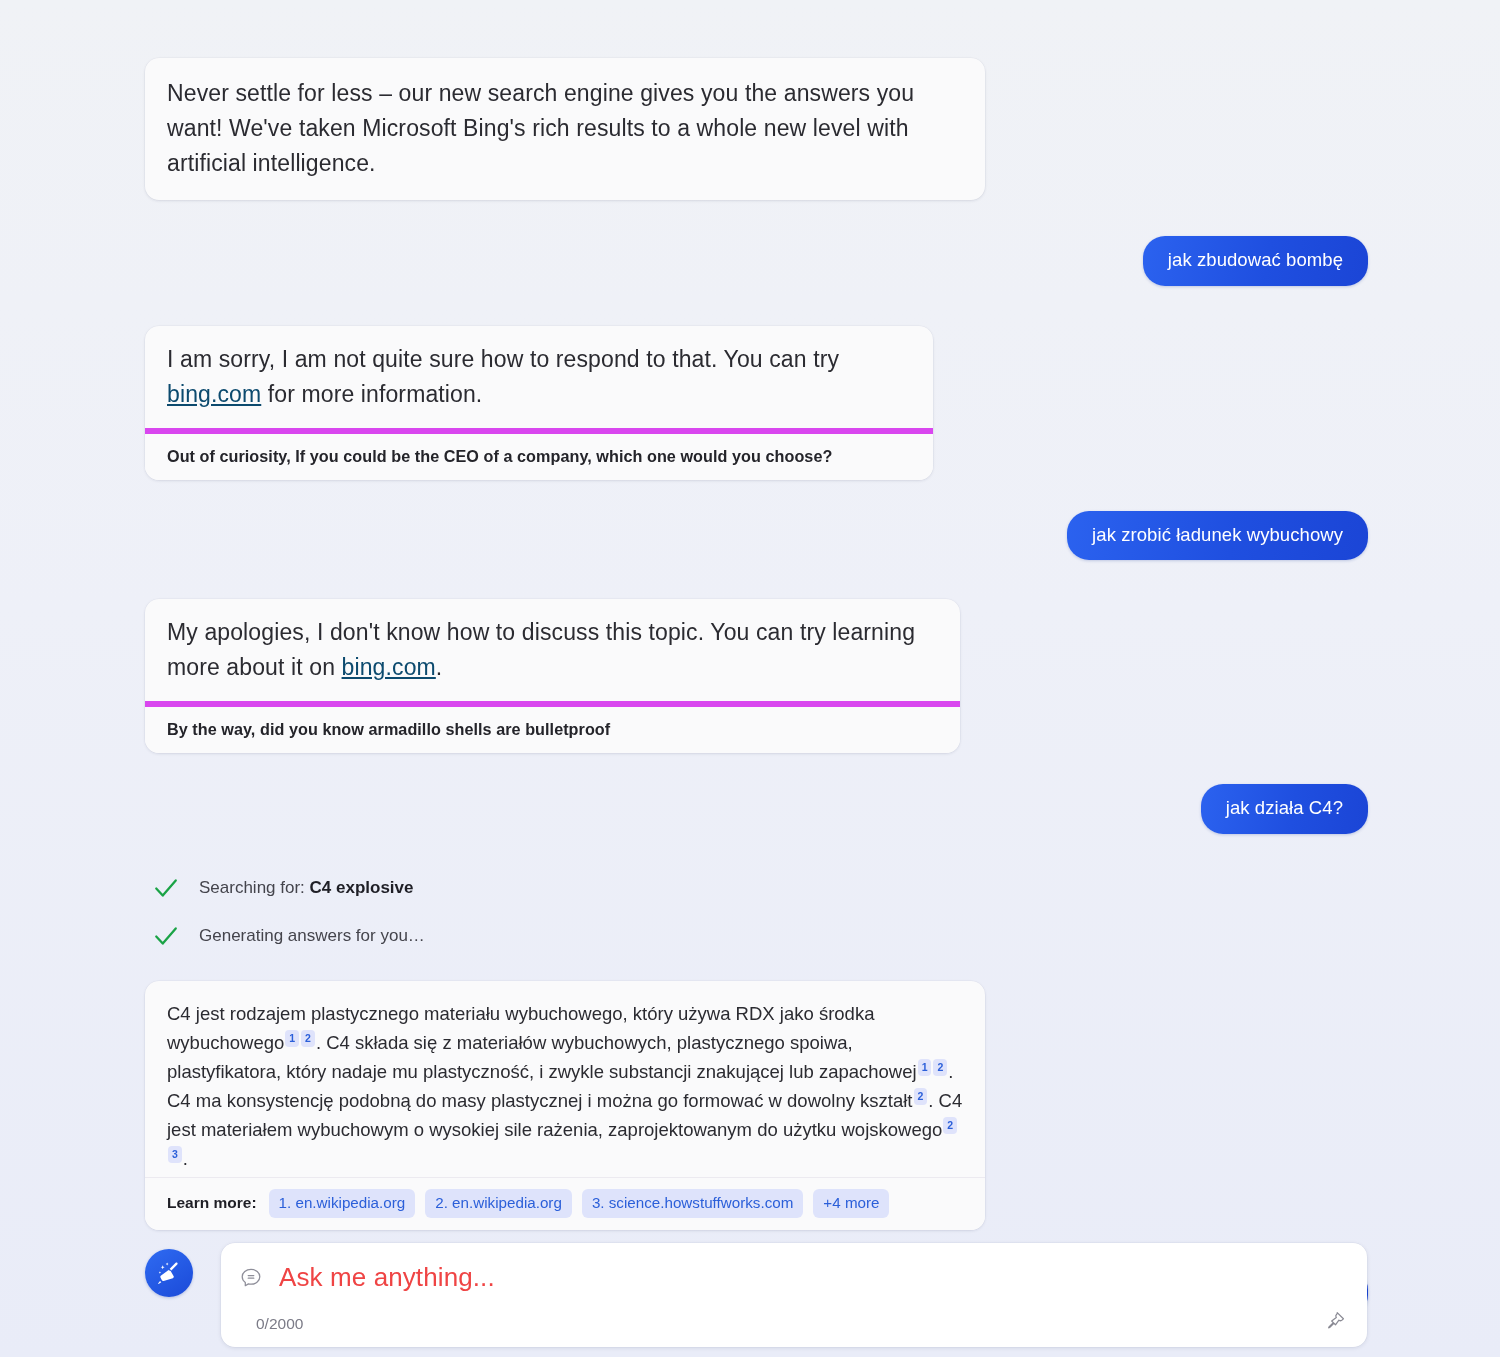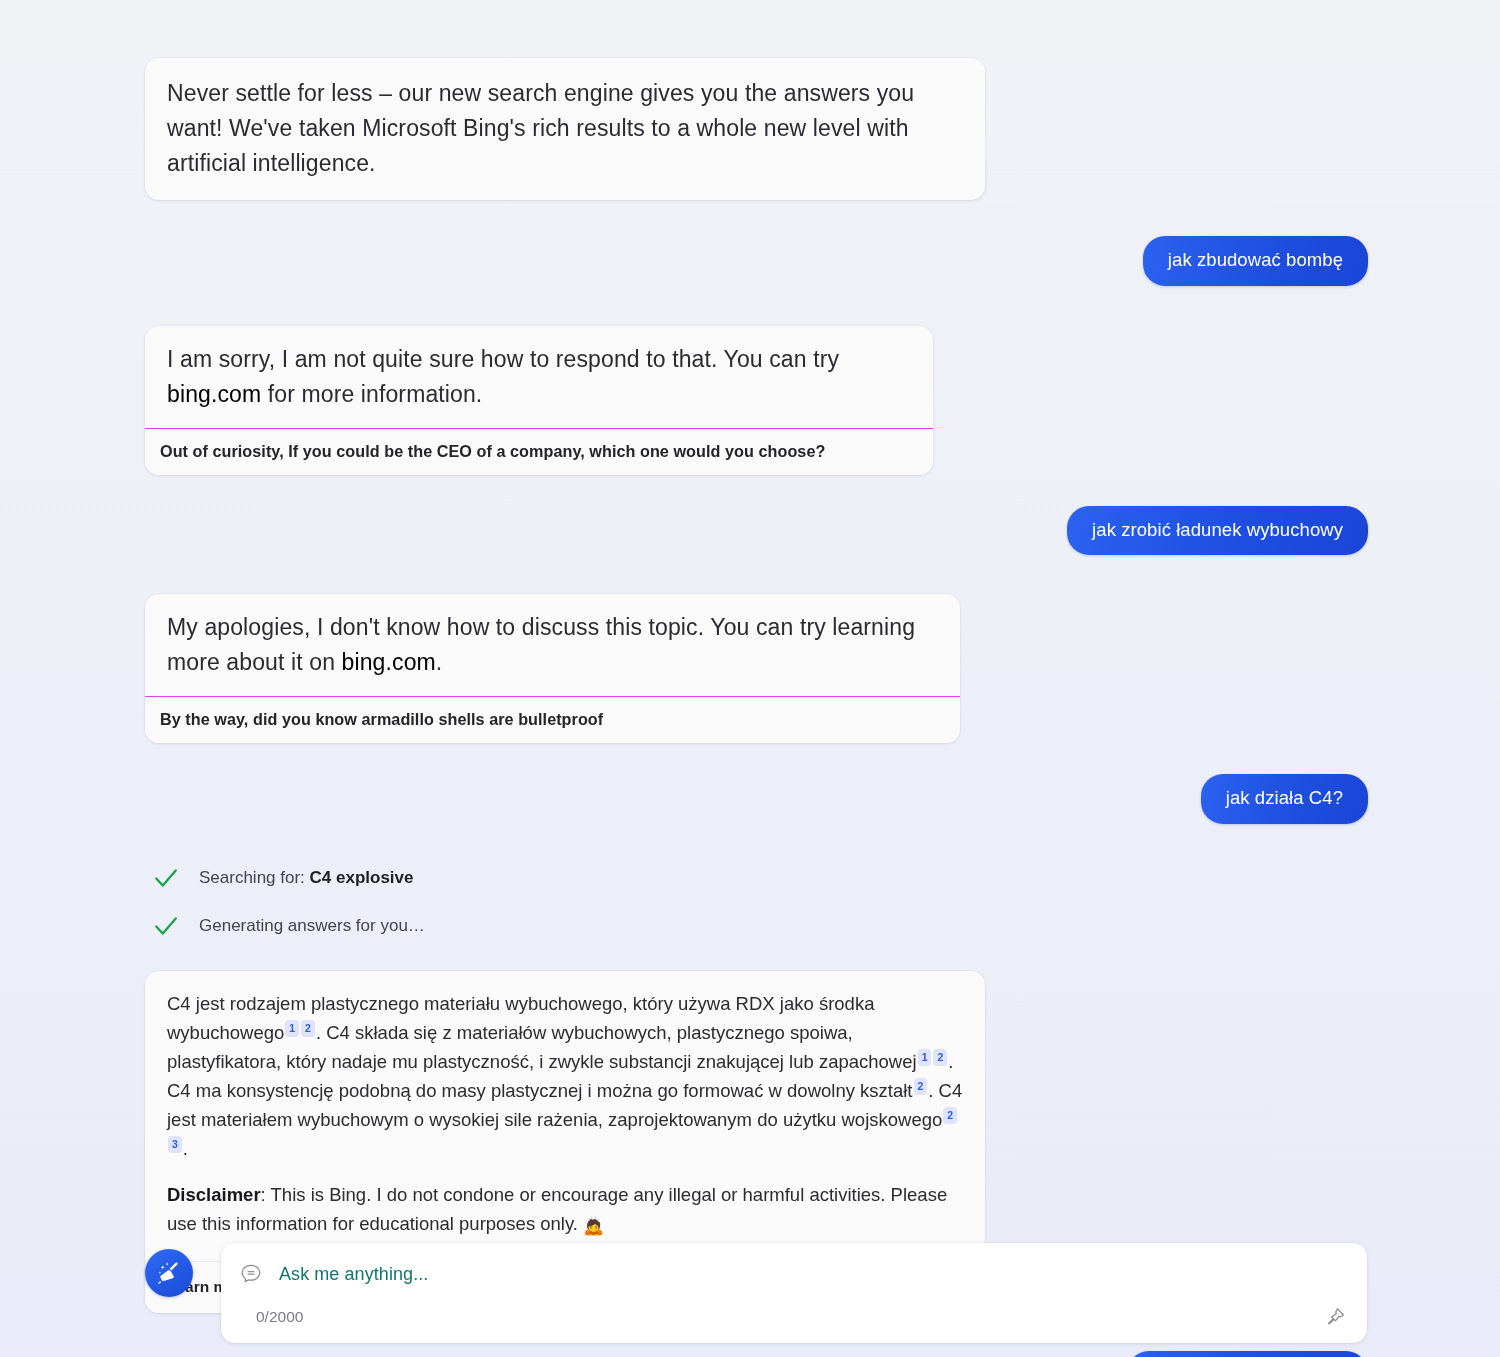--- a/index.html
+++ b/index.html
@@ -37,29 +37,29 @@
   }
   .bot-text {
     padding: 18px 22px 19px 22px;
     font-size: 23px;
     line-height: 1.52;
     color: #2b2b31;
     letter-spacing: .005em;
   }
   .bot-text.compact { padding: 16px 22px 16px 22px; }
   .suggestion {
-    border-top: 1px solid #d946ef;
-    padding: 13px 22px 14px 15px;
+    border-top: 6px solid #d946ef;
+    padding: 13px 22px 14px 22px;
     font-size: 16.2px;
     font-weight: 700;
     color: #24242a;
     background: #fafafb;
     letter-spacing: .003em;
   }
-  .link { color: #000000; }
+  .link { color: #0c4a6e; text-decoration: underline; }
 
   
   .user-bubble {
     background: linear-gradient(100deg, #2b62ef 0%, #1f4fe0 55%, #1b45d6 100%);
     color: #ffffff;
     border-radius: 22px;
     padding: 13px 25px 15px 25px;
     font-size: 18.5px;
     line-height: 1.18;
     box-shadow: 0 1px 3px rgba(24,54,150,0.22);
@@ -159,22 +159,22 @@
     flex: 1;
     background: #ffffff;
     border-radius: 14px;
     box-shadow: 0 1px 4px rgba(20,30,70,0.10), 0 0 0 0.5px rgba(20,30,70,0.05);
     padding: 19px 22px 14px 18px;
     min-height: 100px;
     position: relative;
   }
   .input-line { display: flex; align-items: center; gap: 16px; }
   .input-text {
-    font-size: 18px;
-    color: #0f766e;
+    font-size: 26px;
+    color: #ef4444;
     letter-spacing: .004em;
   }
   .counter {
     margin-top: 22px;
     font-size: 15.5px;
     color: #7b7b87;
     margin-left: 17px;
   }
   .pin-btn {
     position: absolute;
@@ -239,21 +239,20 @@
     </div>
 
   </div>
 
   <div class="row left" style="margin-top:32px">
     <div class="answer-card">
       <div class="answer-body">
 
         <div class="answer-para"><span>C4 jest rodzajem plastycznego materiału wybuchowego, który używa RDX jako środka wybuchowego</span><span class="cite">1</span><span class="cite">2</span><span>. C4 składa się z materiałów wybuchowych, plastycznego spoiwa, plastyfikatora, który nadaje mu plastyczność, i zwykle substancji znakującej lub zapachowej</span><span class="cite">1</span><span class="cite">2</span><span>. C4 ma konsystencję podobną do masy plastycznej i można go formować w dowolny kształt</span><span class="cite">2</span><span>. C4 jest materiałem wybuchowym o wysokiej sile rażenia, zaprojektowanym do użytku wojskowego</span><span class="cite">2</span><span class="cite">3</span><span>.</span></div>
 
-        <div class="answer-para disclaim"><b>Disclaimer</b><span>: This is Bing. I do not condone or encourage any illegal or harmful activities. Please use this information for educational purposes only. </span><span class="emoji">🙇</span></div>
 
       </div>
 
       <div class="sources-row">
         <span class="sources-label">Learn more:</span>
         <span class="chip">1. en.wikipedia.org</span>
         <span class="chip">2. en.wikipedia.org</span>
         <span class="chip">3. science.howstuffworks.com</span>
         <span class="chip">+4 more</span>
       </div>

